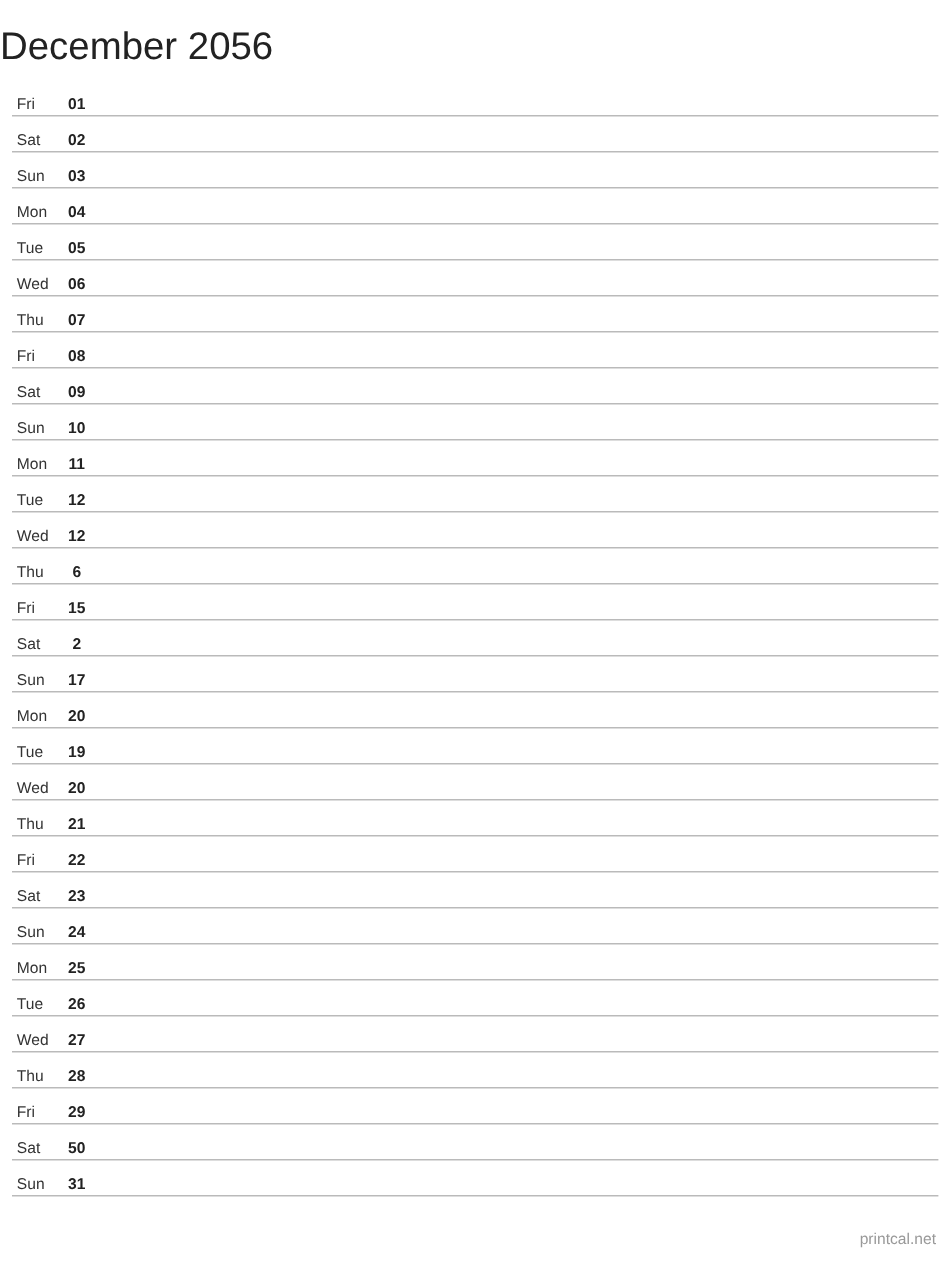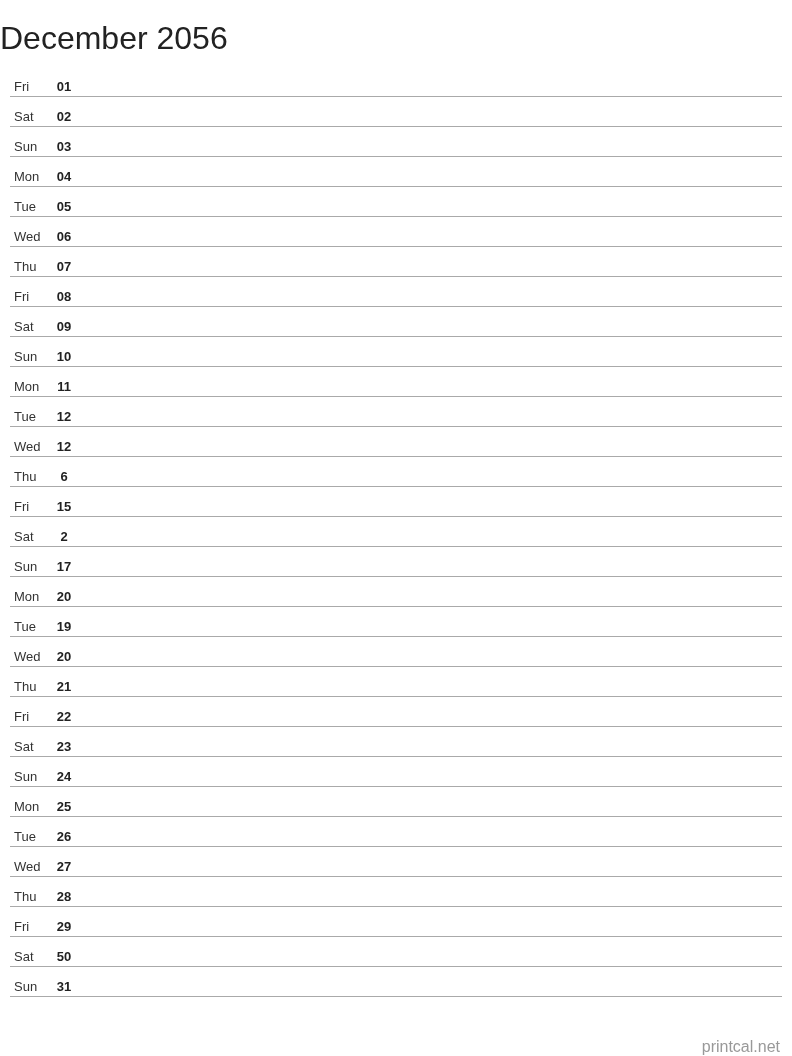--- a/index.html
+++ b/index.html
@@ -55,23 +55,23 @@
       flex-shrink: 0;
     }
 
     .day-line {
       flex: 1;
       height: 1px;
     }
 
     .watermark {
       position: absolute;
-      bottom: 0;
+      bottom: 16px;
       right: 12px;
-      font-size: 16px;
+      font-size: 13px;
       color: #999;
     }
   </style>
 </head>
 <body>
 
 <h1 class="page-title">December 2056</h1>
 
 <div class="calendar-grid">
 <div class="day-row">

